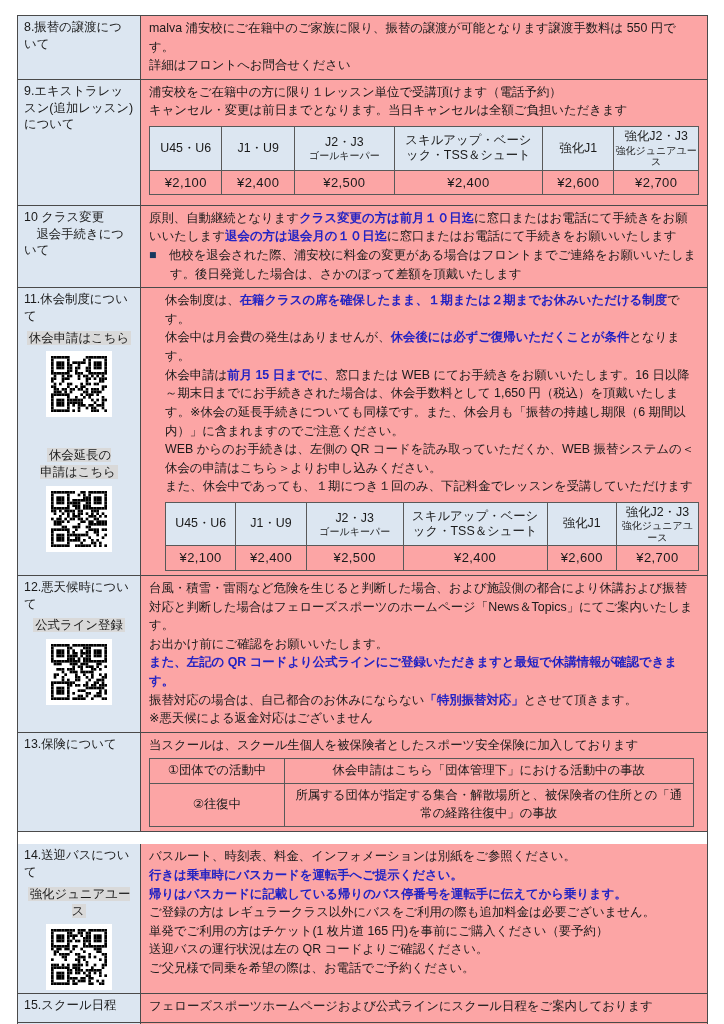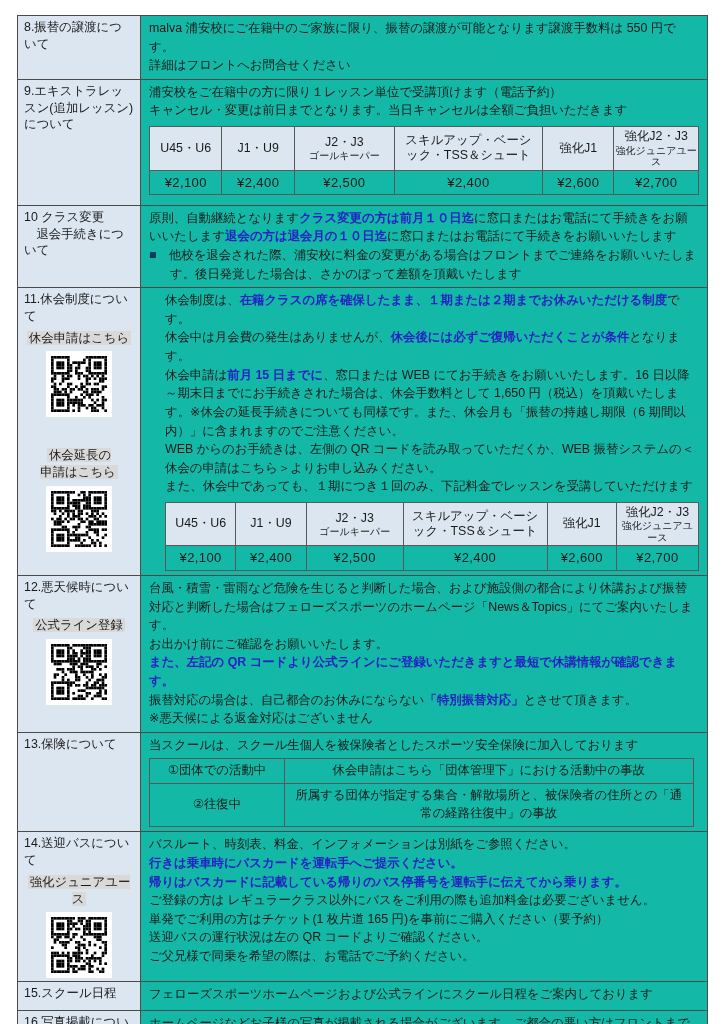--- a/index.html
+++ b/index.html
@@ -13,21 +13,21 @@
   body{
     width:724px;height:1024px;background:#ffffff;
     font-family:"Liberation Sans","DejaVu Sans",sans-serif;
     color:#1a1a1a;font-size:12.4px;
   }
   .page{position:relative;width:724px;height:1024px;background:#fff;overflow:hidden;}
   .rules-table{
     position:absolute;left:17px;top:15px;width:691px;
     border:1.5px solid var(--border);background:#fff;box-sizing:border-box;
   }
-  .row{display:flex;border-bottom:1px solid var(--border);background:#14b8a6;}
+  .row{display:flex;border-bottom:1px solid var(--border);background:#fca5a5;}
   .row:last-child{border-bottom:none;justify-content:flex-end;}
   .left-cell{
     width:123px;min-width:123px;background:var(--cell-blue);
     border-right:1px solid var(--border);
     padding:3px 6px;box-sizing:border-box;
   }
   .row-title{line-height:1.35;white-space:pre-line;}
   .right-cell{flex:1;padding:3px 8px 4px 8px;box-sizing:border-box;line-height:1.5;}
   .line{margin:0;padding:0;}
   .bullet{padding-left:21px;text-indent:-21px;}
@@ -945,21 +945,21 @@
                 <td class="ins-desc">休会申請はこちら「団体管理下」における活動中の事故</td>
               </tr>
               <tr>
                 <td class="ins-label">②往復中</td>
                 <td class="ins-desc">所属する団体が指定する集合・解散場所と、被保険者の住所との「通常の経路往復中」の事故</td>
               </tr>
             </tbody>
           </table>
         </div>
       </div>
-      <div class="row" style="min-height: 127px;">
+      <div class="row" style="min-height: 127px; margin-top: 12px;">
         <div class="left-cell">
           <div class="row-title">14.送迎バスについて</div>
           <div class="sub-label"><span class="hl">強化ジュニアユース</span></div>
           <div class="qr-box">
             <svg xmlns="http://www.w3.org/2000/svg" width="56" height="56" viewBox="0 0 56 56" fill="#000">
               <rect x="0" y="0" width="2.6666666666666665" height="2.6666666666666665"></rect>
               <rect x="2.6666666666666665" y="0" width="2.6666666666666665" height="2.6666666666666665"></rect>
               <rect x="5.333333333333333" y="0" width="2.6666666666666665" height="2.6666666666666665"></rect>
               <rect x="8" y="0" width="2.6666666666666665" height="2.6666666666666665"></rect>
               <rect x="10.666666666666666" y="0" width="2.6666666666666665" height="2.6666666666666665"></rect>

